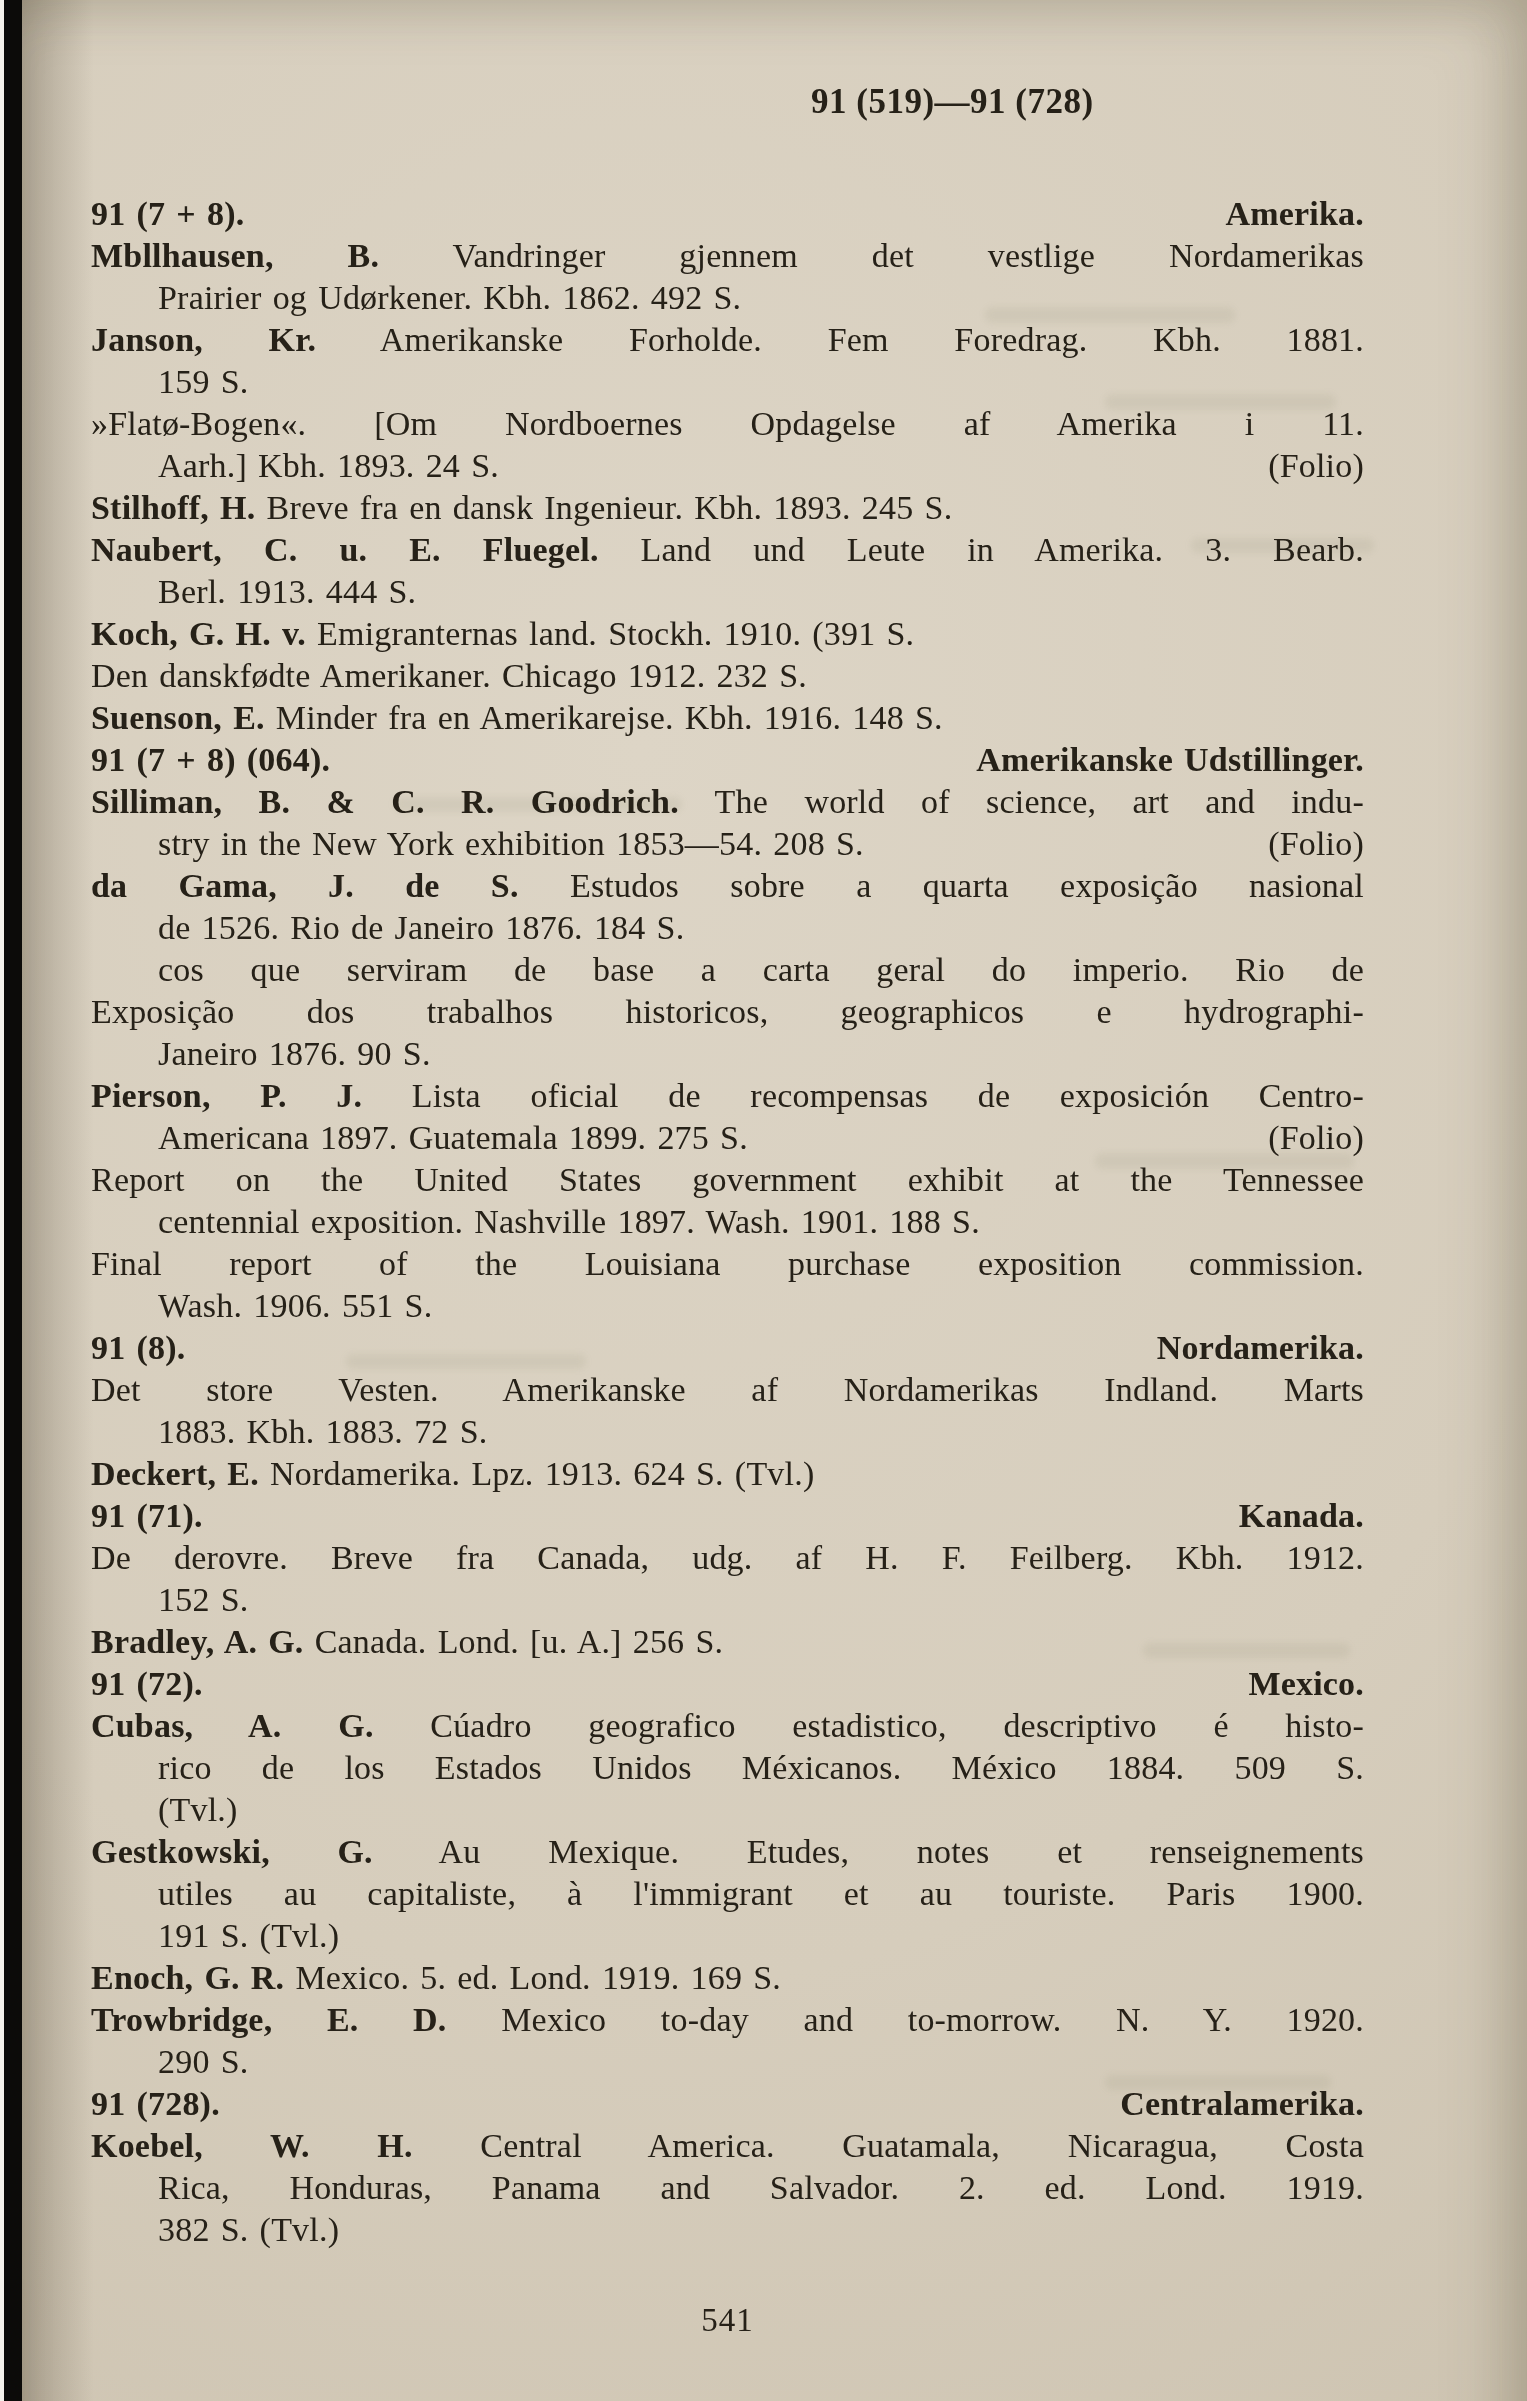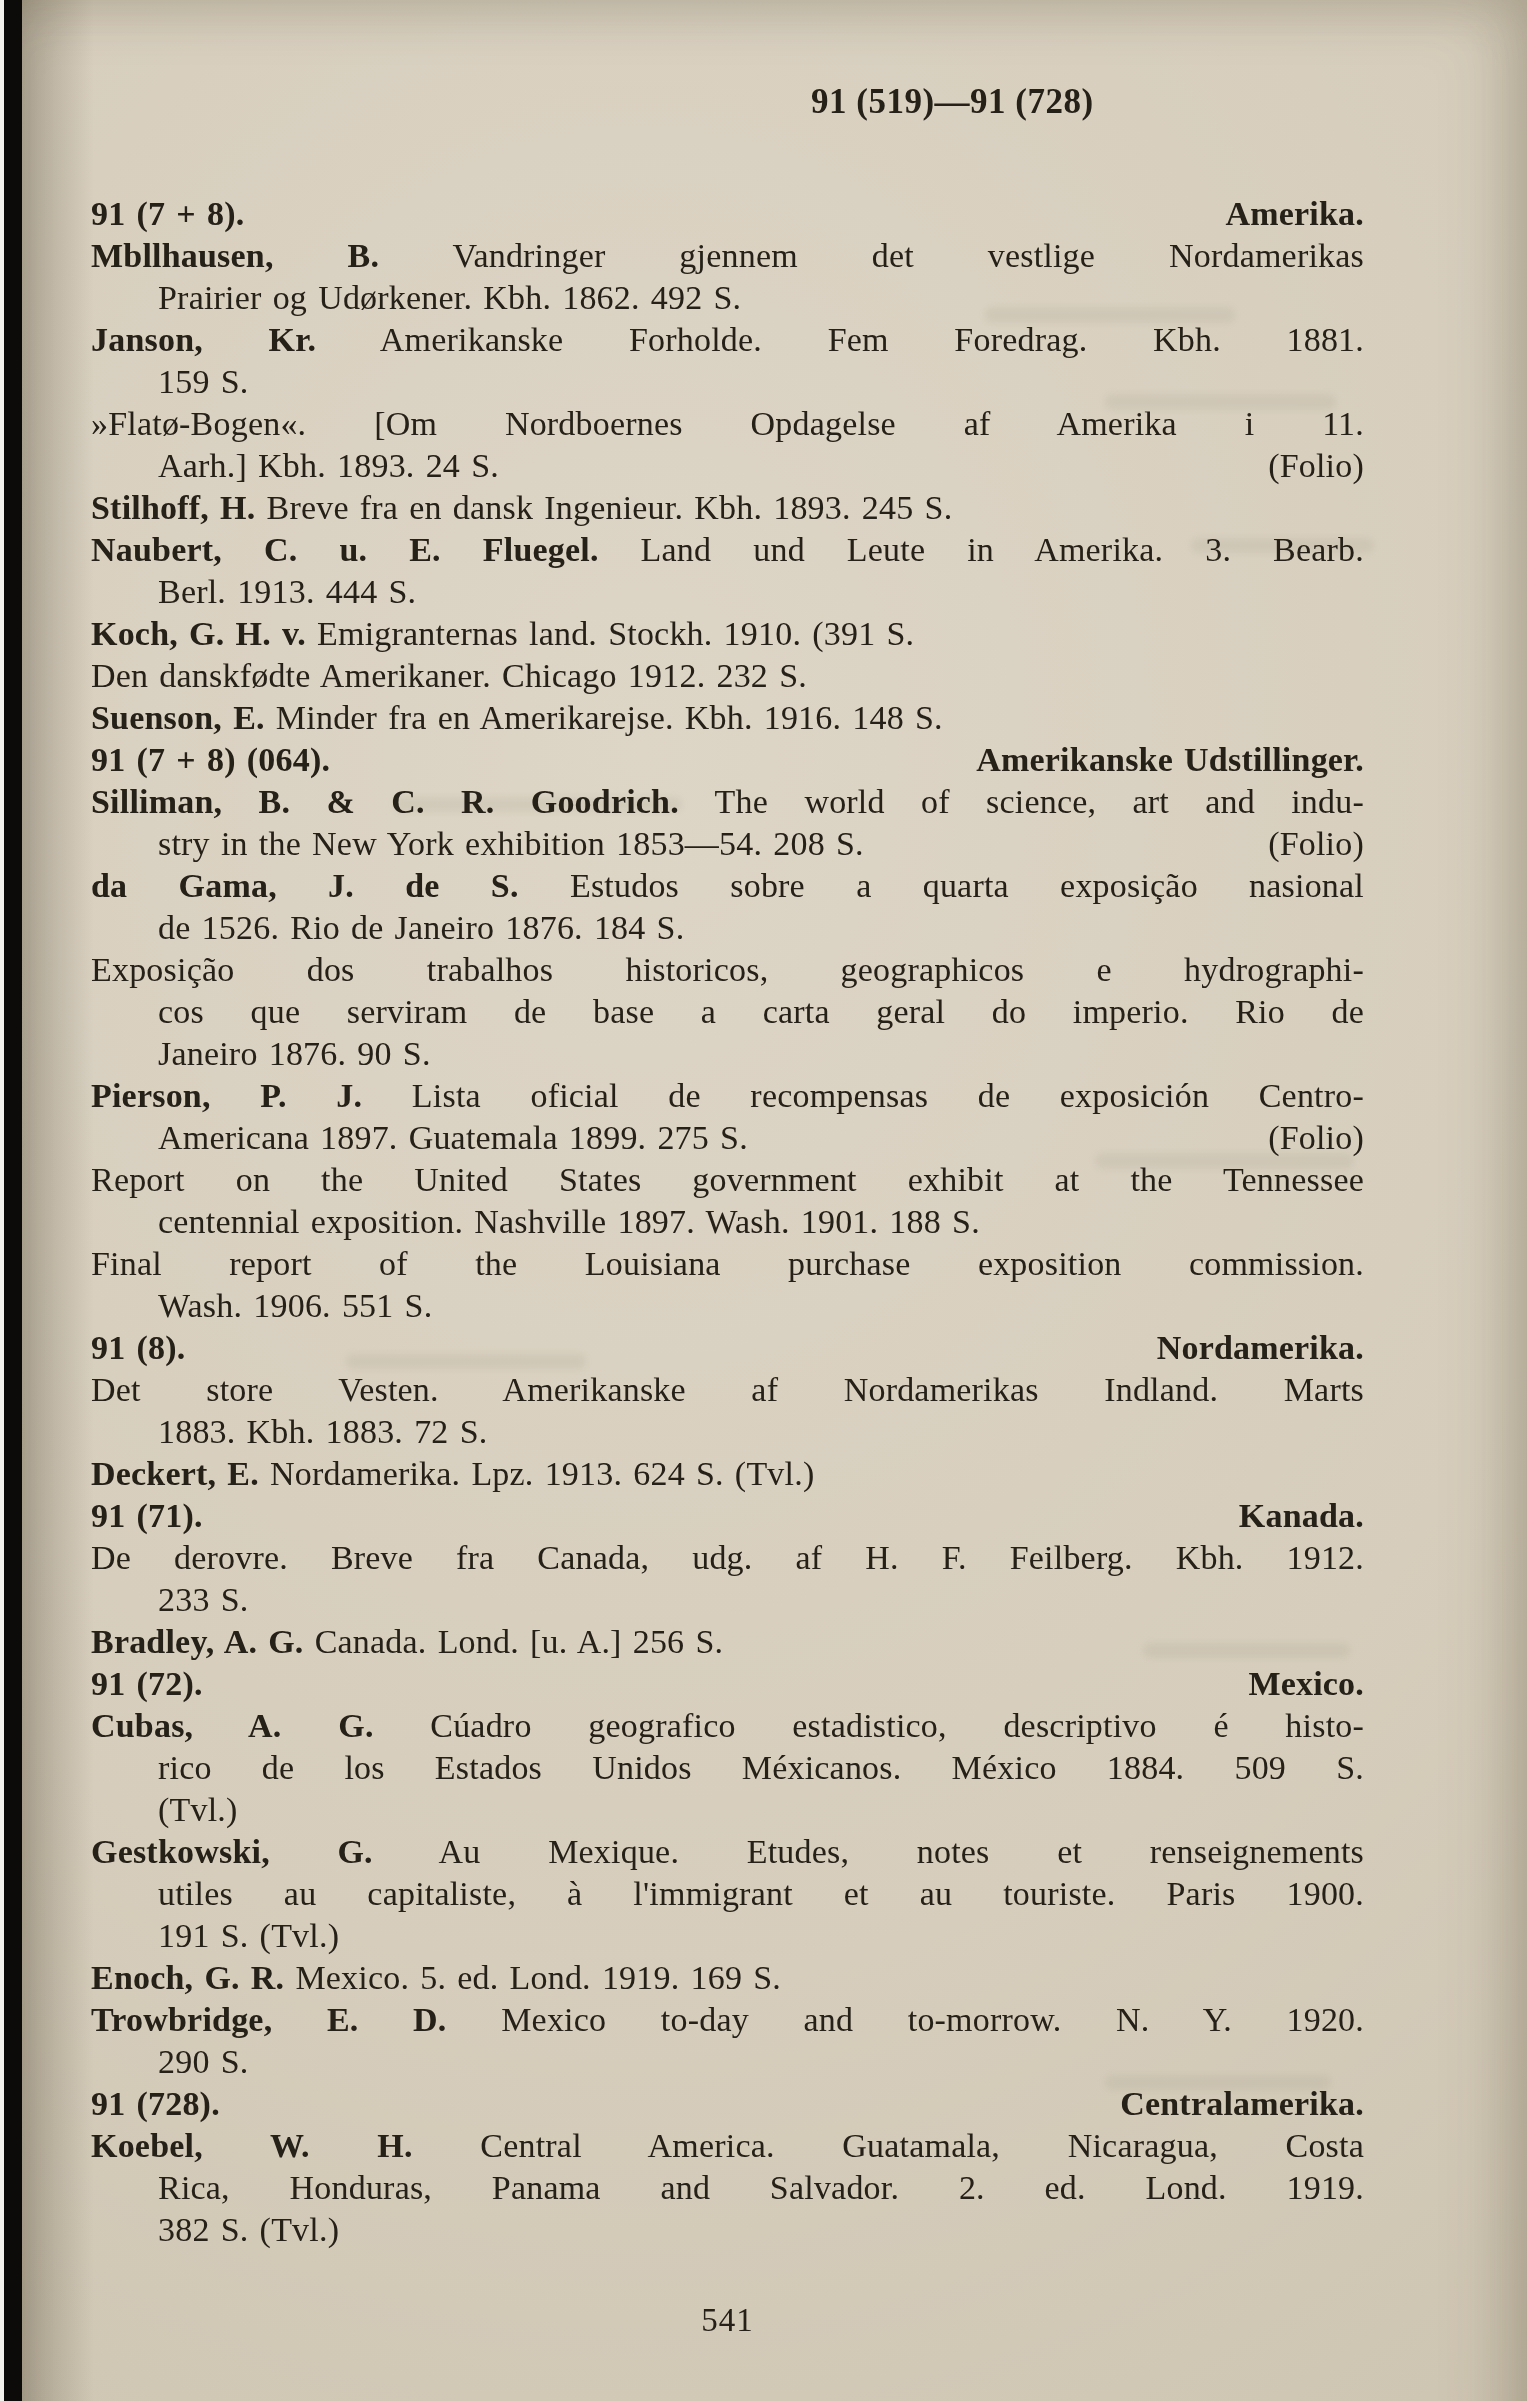--- a/index.html
+++ b/index.html
@@ -76,22 +76,22 @@
           <span>91 (7 + 8) (064).</span>
           <span>Amerikanske Udstillinger.</span>
         </div>
         <div class="line just"><span class="b">Silliman, B. &amp; C. R. Goodrich.</span><span> The world of science, art and indu-</span></div>
         <div class="line indent split">
           <span><span>stry in the New York exhibition 1853—54. 208 S.</span></span>
           <span>(Folio)</span>
         </div>
         <div class="line just"><span class="b">da Gama, J. de S.</span><span> Estudos sobre a quarta exposição nasional</span></div>
         <div class="line indent"><span>de 1526. Rio de Janeiro 1876. 184 S.</span></div>
+        <div class="line indent just"><span>cos que serviram de base a carta geral do imperio. Rio de</span></div>
         <div class="line just"><span>Exposição dos trabalhos historicos, geographicos e hydrographi-</span></div>
-        <div class="line indent just"><span>cos que serviram de base a carta geral do imperio. Rio de</span></div>
         <div class="line indent"><span>Janeiro 1876. 90 S.</span></div>
         <div class="line just"><span class="b">Pierson, P. J.</span><span> Lista oficial de recompensas de exposición Centro-</span></div>
         <div class="line indent split">
           <span><span>Americana 1897. Guatemala 1899. 275 S.</span></span>
           <span>(Folio)</span>
         </div>
         <div class="line just"><span>Report on the United States government exhibit at the Tennessee</span></div>
         <div class="line indent"><span>centennial exposition. Nashville 1897. Wash. 1901. 188 S.</span></div>
         <div class="line just"><span>Final report of the Louisiana purchase exposition commission.</span></div>
         <div class="line indent"><span>Wash. 1906. 551 S.</span></div>
@@ -100,21 +100,21 @@
           <span>Nordamerika.</span>
         </div>
         <div class="line just"><span>Det store Vesten. Amerikanske af Nordamerikas Indland. Marts</span></div>
         <div class="line indent"><span>1883. Kbh. 1883. 72 S.</span></div>
         <div class="line"><span class="b">Deckert, E.</span><span> Nordamerika. Lpz. 1913. 624 S. (Tvl.)</span></div>
         <div class="line heading split">
           <span>91 (71).</span>
           <span>Kanada.</span>
         </div>
         <div class="line just"><span>De derovre. Breve fra Canada, udg. af H. F. Feilberg. Kbh. 1912.</span></div>
-        <div class="line indent"><span>233 S.</span></div>
+        <div class="line indent"><span>152 S.</span></div>
         <div class="line"><span class="b">Bradley, A. G.</span><span> Canada. Lond. [u. A.] 256 S.</span></div>
         <div class="line heading split">
           <span>91 (72).</span>
           <span>Mexico.</span>
         </div>
         <div class="line just"><span class="b">Cubas, A. G.</span><span> Cúadro geografico estadistico, descriptivo é histo-</span></div>
         <div class="line indent just"><span>rico de los Estados Unidos Méxicanos. México 1884. 509 S.</span></div>
         <div class="line indent"><span>(Tvl.)</span></div>
         <div class="line just"><span class="b">Gestkowski, G.</span><span> Au Mexique. Etudes, notes et renseignements</span></div>
         <div class="line indent just"><span>utiles au capitaliste, à l'immigrant et au touriste. Paris 1900.</span></div>

